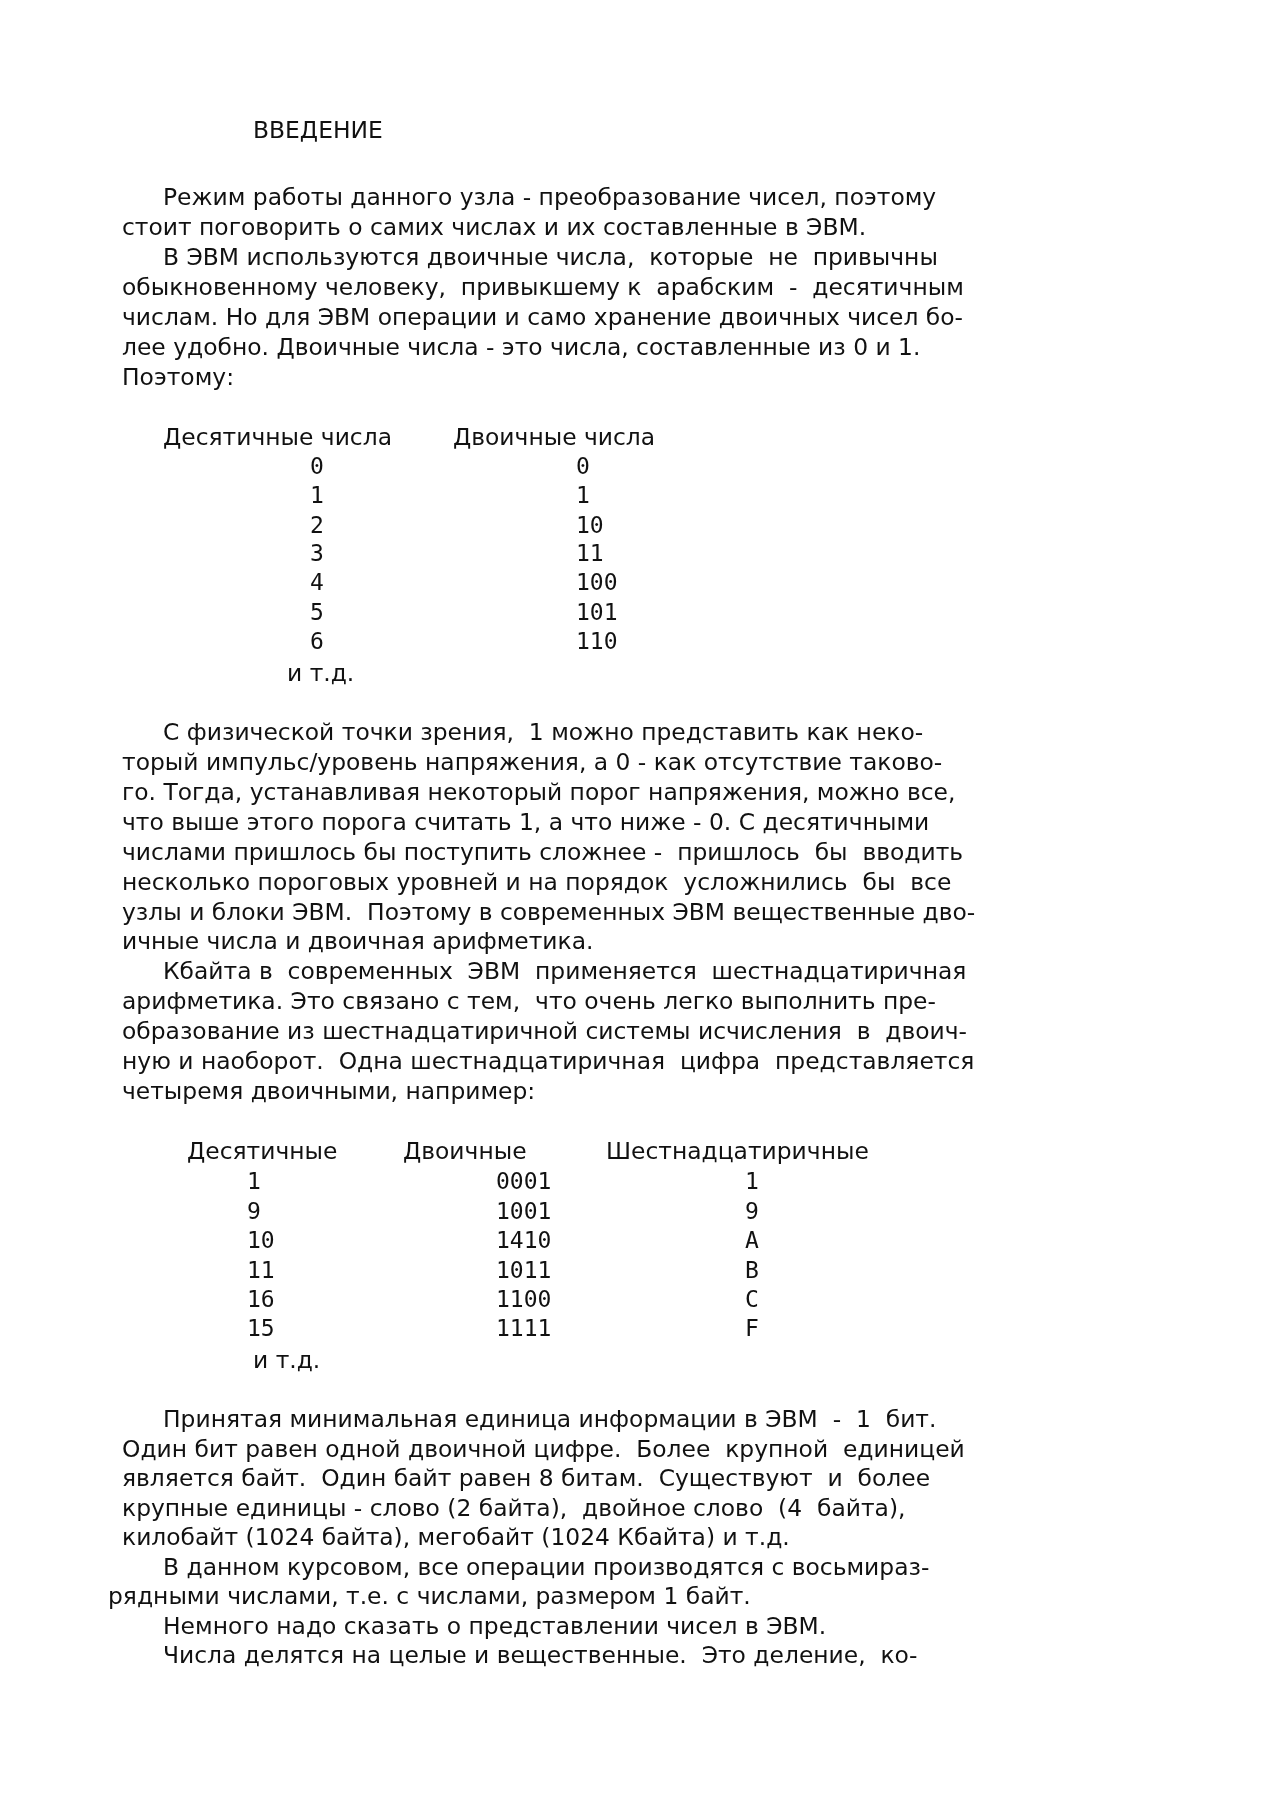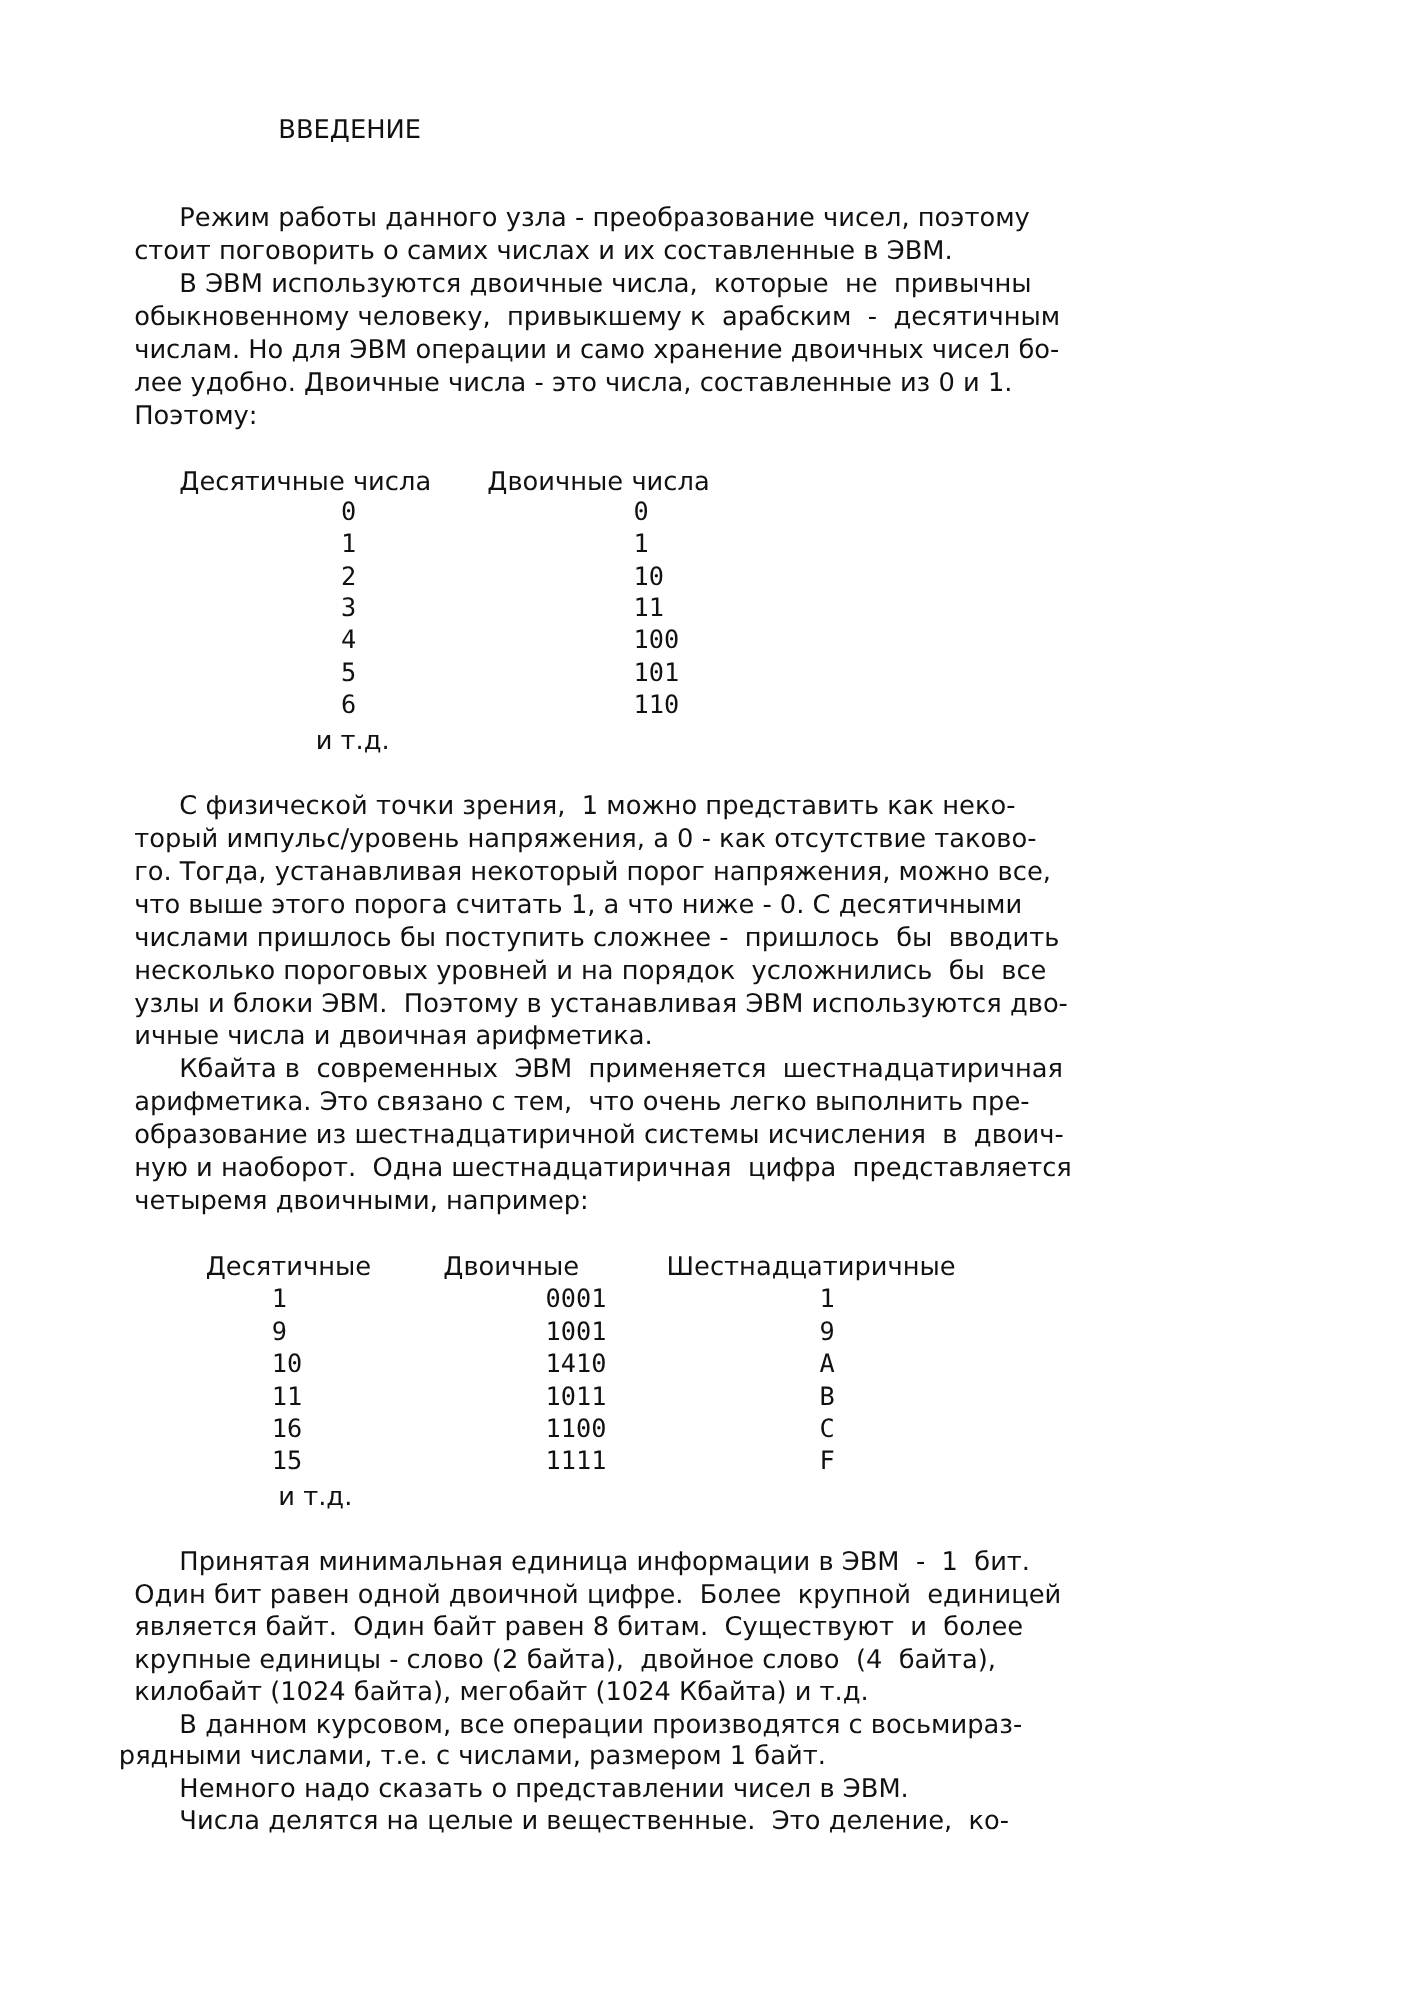--- a/index.html
+++ b/index.html
@@ -4,41 +4,41 @@
   <style>
     html, body { margin: 0; padding: 0; background: #ffffff; }
     body { width: 1280px; height: 1811px; position: relative; overflow: hidden; color: #111111; }
     .page { position: absolute; left: 0; top: 0; width: 1280px; height: 1811px; }
     .ln {
       position: absolute; white-space: pre;
       font-family: "DejaVu Sans", sans-serif; font-size: 23.4px; line-height: 30px;
       letter-spacing: 0px;
     }
     .mono { font-family: "DejaVu Sans Mono", monospace; font-size: 23px; }
-    .title { left: 253px; top: 102px; }
+    .title { left: 253px; top: 115px; }
   </style>
 </head>
 <body>
 
 <div class="page">
   <div class="ln title">ВВЕДЕНИЕ</div>
 
   <div>
     <div class="ln" style="left:163px;top:182px">Режим работы данного узла - преобразование чисел, поэтому</div>
     <div class="ln" style="left:122px;top:212px">стоит поговорить о самих числах и их составленные в ЭВМ.</div>
     <div class="ln" style="left:163px;top:242px">В ЭВМ используются двоичные числа,  которые  не  привычны</div>
     <div class="ln" style="left:122px;top:272px">обыкновенному человеку,  привыкшему к  арабским  -  десятичным</div>
     <div class="ln" style="left:122px;top:302px">числам. Но для ЭВМ операции и само хранение двоичных чисел бо-</div>
     <div class="ln" style="left:122px;top:332px">лее удобно. Двоичные числа - это числа, составленные из 0 и 1.</div>
     <div class="ln" style="left:122px;top:362px">Поэтому:</div>
   </div>
 
   <div>
     <div class="ln" style="left:163px;top:422px">Десятичные числа</div>
-    <div class="ln" style="left:443px;top:422px">Двоичные числа</div>
+    <div class="ln" style="left:453px;top:422px">Двоичные числа</div>
 
     <div class="ln mono" style="left:310px;top:451px">0</div>
     <div class="ln mono" style="left:576px;top:451px">0</div>
     <div class="ln mono" style="left:310px;top:480px">1</div>
     <div class="ln mono" style="left:576px;top:480px">1</div>
     <div class="ln mono" style="left:310px;top:510px">2</div>
     <div class="ln mono" style="left:576px;top:510px">10</div>
     <div class="ln mono" style="left:310px;top:538px">3</div>
     <div class="ln mono" style="left:576px;top:538px">11</div>
     <div class="ln mono" style="left:310px;top:567px">4</div>
@@ -51,21 +51,21 @@
     <div class="ln" style="left:287px;top:658px">и т.д.</div>
   </div>
 
   <div>
     <div class="ln" style="left:163px;top:717px">С физической точки зрения,  1 можно представить как неко-</div>
     <div class="ln" style="left:122px;top:747px">торый импульс/уровень напряжения, а 0 - как отсутствие таково-</div>
     <div class="ln" style="left:122px;top:777px">го. Тогда, устанавливая некоторый порог напряжения, можно все,</div>
     <div class="ln" style="left:122px;top:807px">что выше этого порога считать 1, а что ниже - 0. С десятичными</div>
     <div class="ln" style="left:122px;top:837px">числами пришлось бы поступить сложнее -  пришлось  бы  вводить</div>
     <div class="ln" style="left:122px;top:867px">несколько пороговых уровней и на порядок  усложнились  бы  все</div>
-    <div class="ln" style="left:122px;top:897px">узлы и блоки ЭВМ.  Поэтому в устанавливая ЭВМ используются дво-</div>
+    <div class="ln" style="left:122px;top:897px">узлы и блоки ЭВМ.  Поэтому в современных ЭВМ вещественные дво-</div>
     <div class="ln" style="left:122px;top:926px">ичные числа и двоичная арифметика.</div>
     <div class="ln" style="left:163px;top:956px">Кбайта в  современных  ЭВМ  применяется  шестнадцатиричная</div>
     <div class="ln" style="left:122px;top:986px">арифметика. Это связано с тем,  что очень легко выполнить пре-</div>
     <div class="ln" style="left:122px;top:1016px">образование из шестнадцатиричной системы исчисления  в  двоич-</div>
     <div class="ln" style="left:122px;top:1046px">ную и наоборот.  Одна шестнадцатиричная  цифра  представляется</div>
     <div class="ln" style="left:122px;top:1076px">четыремя двоичными, например:</div>
   </div>
 
   <div>
     <div class="ln" style="left:187px;top:1136px">Десятичные</div>

